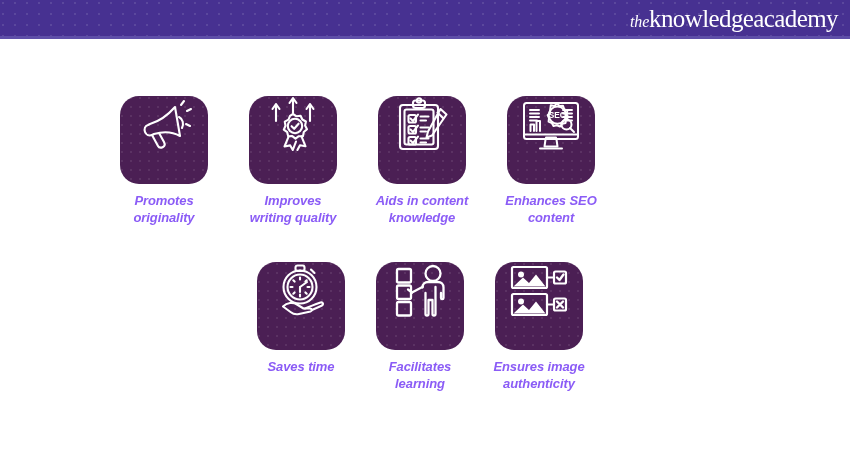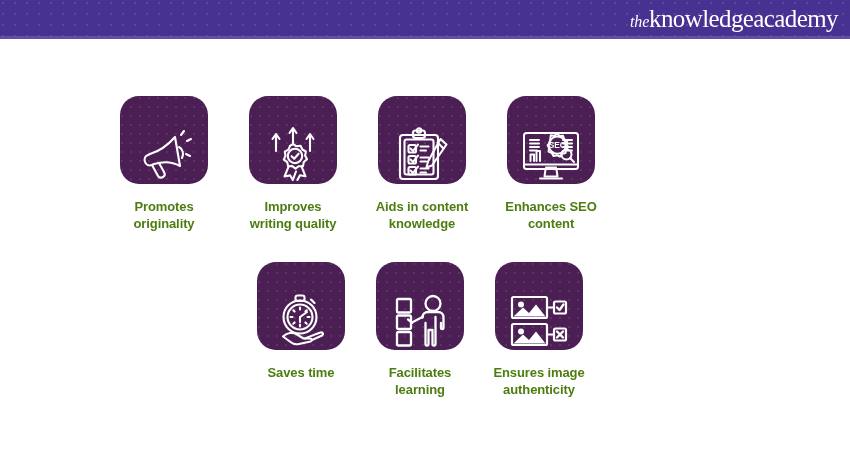--- a/index.html
+++ b/index.html
@@ -101,37 +101,38 @@
 
   .tile {
     width: 88px;
     height: 88px;
     border-radius: 19px;
     background: #4b1f54;
     background-image:
       radial-gradient(circle at 2px 2px, rgba(255,255,255,0.085) 1px, transparent 1.3px);
     background-size: 9px 9px;
     display: flex;
-    align-items: flex-end;
+    align-items: flex-start;
     justify-content: center;
     flex: none;
   }
   .tile svg {
     display: block;
   }
 
   .card-label {
-    margin-top: 14px;
+    margin-top: 8px;
     width: 130px;
     text-align: center;
     font-size: 13px;
     font-weight: 700;
     line-height: 17px;
-    color: #4d7c0f;
+    color: #8b5cf6;
     letter-spacing: -0.1px;
+    font-style: italic;
   }
 </style>
 </head>
 <body>
 
 <div class="page">
 
   <div class="header">
     <div class="logo">
       <span class="logo-the">the</span>

